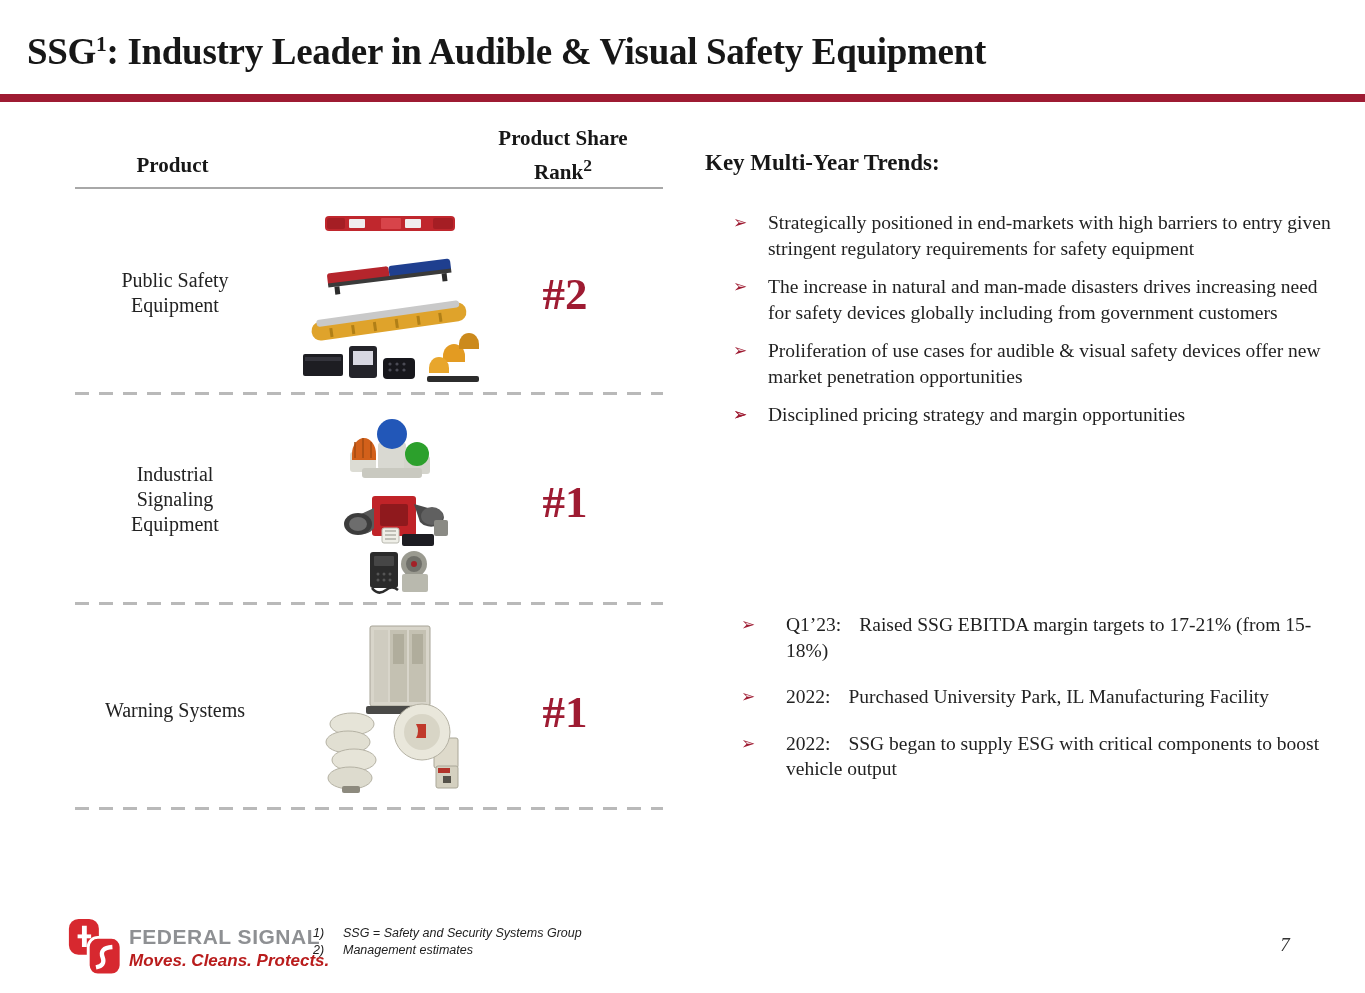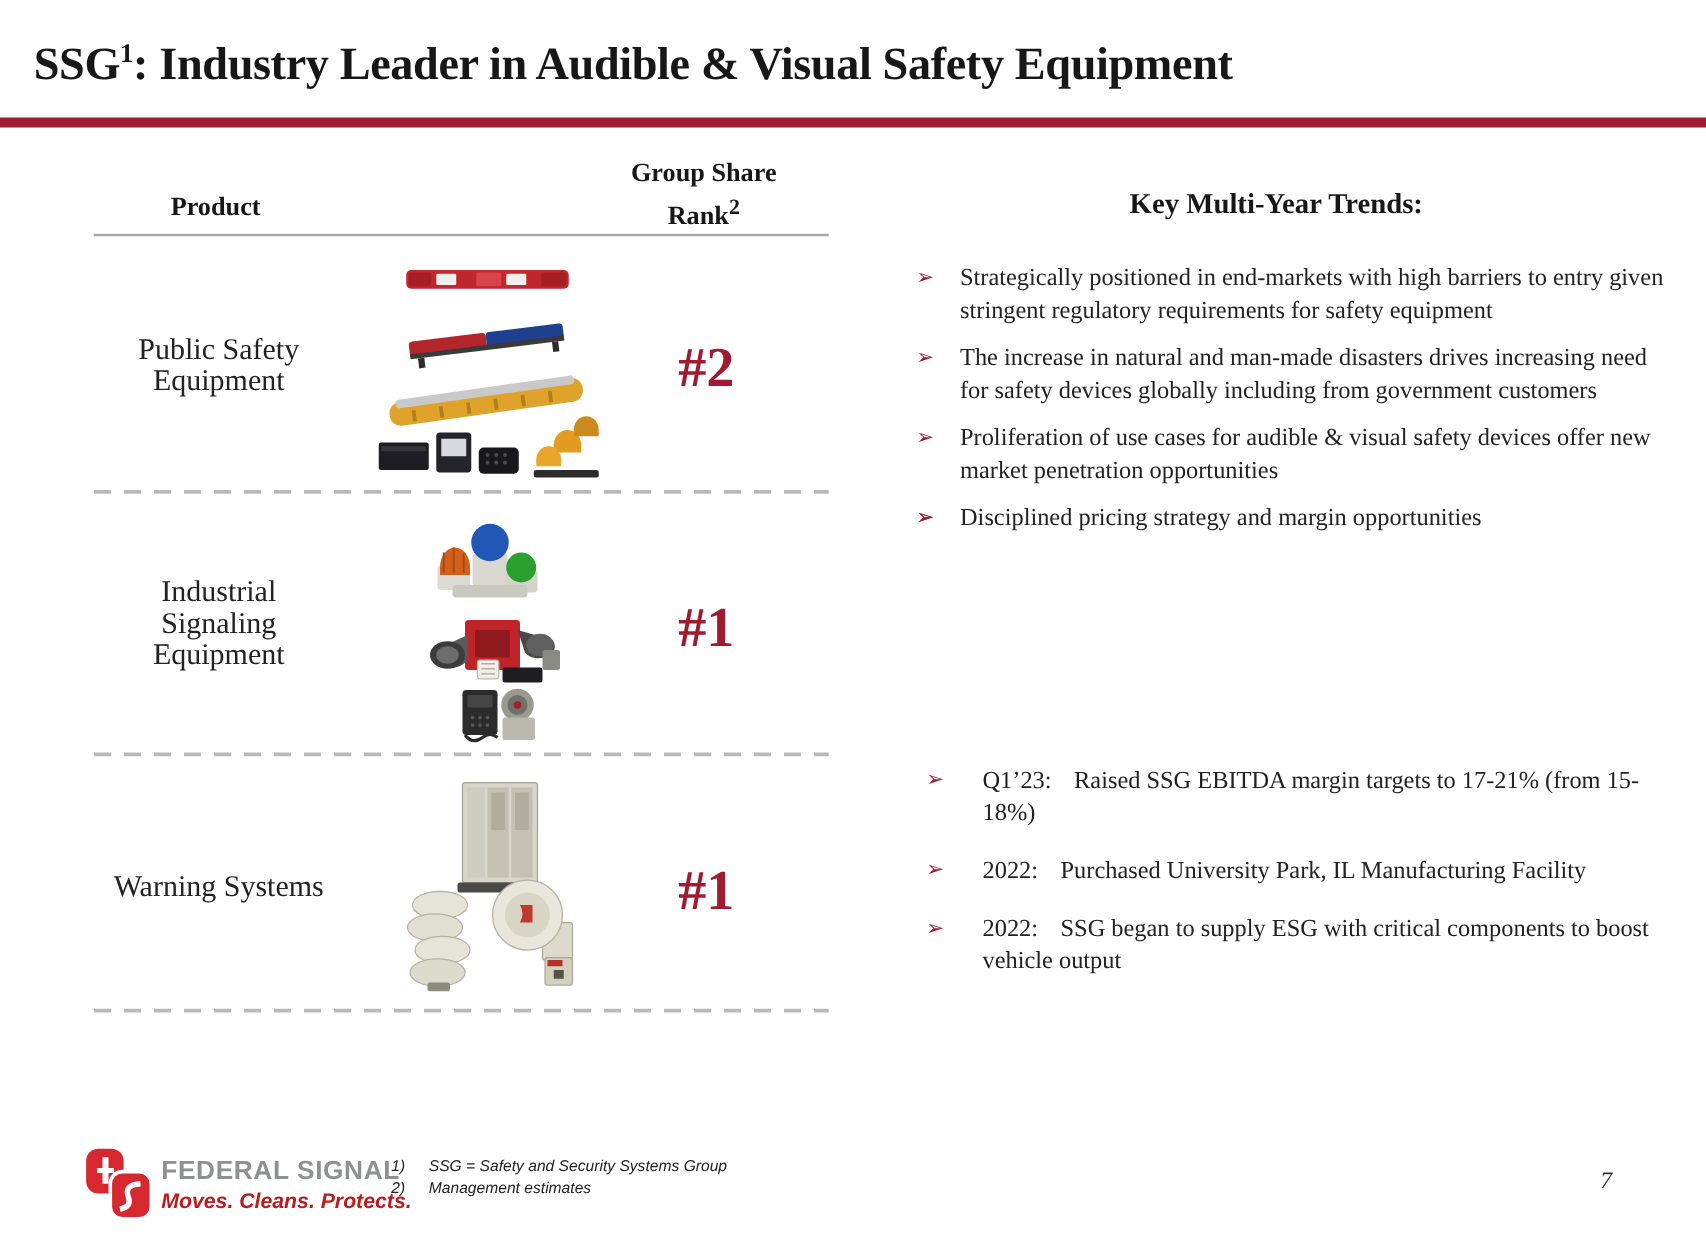--- a/index.html
+++ b/index.html
@@ -22,21 +22,21 @@
 
   
   .col-head { position:absolute; font-size:21px; font-weight:bold; text-align:center; line-height:27px; color:#171717; }
   .product-head { left:70px;  top:152px; width:205px; }
   .rank-head    { left:458px; top:125px; width:210px; }
   .head-rule {
     position:absolute; left:75px; top:187px; width:588px; height:2px; background:#a8a8a8;
   }
   .product-label {
     position:absolute; left:70px; width:210px; text-align:center;
-    font-size:24px; line-height:25px; white-space:pre-line; color:#222;
+    font-size:20px; line-height:25px; white-space:pre-line; color:#222;
   }
   .lbl-1 { top:268px; }
   .lbl-2 { top:462px; }
   .lbl-3 { top:698px; }
   .rank {
     position:absolute; left:505px; width:120px; text-align:center;
     font-size:45px; font-weight:bold; color:#9E1B32;
   }
   .rank-1 { top:268px; }
   .rank-2 { top:476px; }
@@ -49,21 +49,21 @@
     position:absolute; left:75px; width:588px; height:3px;
     background:repeating-linear-gradient(90deg,#b9b9b9 0 14px, transparent 14px 24px);
   }
   .div-1 { top:392px; } .div-2 { top:602px; } .div-3 { top:807px; }
 
   
   .panel { position:absolute; left:705px; width:632px; }
   .trends-panel { top:150px; }
   .highlights-panel { top:575px; }
   .panel h2 {
-    font-size:23px; font-weight:bold; text-align:center; color:#171717;
+    font-size:23px; font-weight:bold; color:#171717;
   }
   .bullet-list { list-style:none; }
   .trends-panel .bullet-list { margin-top:34px; }
   .highlights-panel .bullet-list { margin-top:37px; }
   .bullet-list li {
     position:relative; font-size:19.5px; line-height:25.5px; color:#222;
   }
   .trends-panel li { padding-left:63px; margin-bottom:13px; }
   .highlights-panel li { padding-left:81px; margin-bottom:21px; }
   .arrow {
@@ -101,21 +101,21 @@
 </head>
 <body>
 
 <div class="slide">
 
   <h1 class="slide-title"><span>SSG</span><sup>1</sup><span>: Industry Leader in Audible &amp; Visual Safety Equipment</span></h1>
   <div class="title-rule"></div>
 
   <div class="col-head product-head">Product</div>
   <div class="col-head rank-head">
-    <span>Group Share</span><br>
+    <span>Product Share</span><br>
     <span>Rank</span><sup>2</sup>
   </div>
   <div class="head-rule"></div>
 
   <div class="product-label lbl-1">Public Safety
 Equipment</div>
   <svg class="product-image img-1" width="192" height="184" viewBox="0 0 192 184">
 
     <g>
       <rect x="32" y="10" width="130" height="15" rx="4" fill="#c0272d"></rect>

